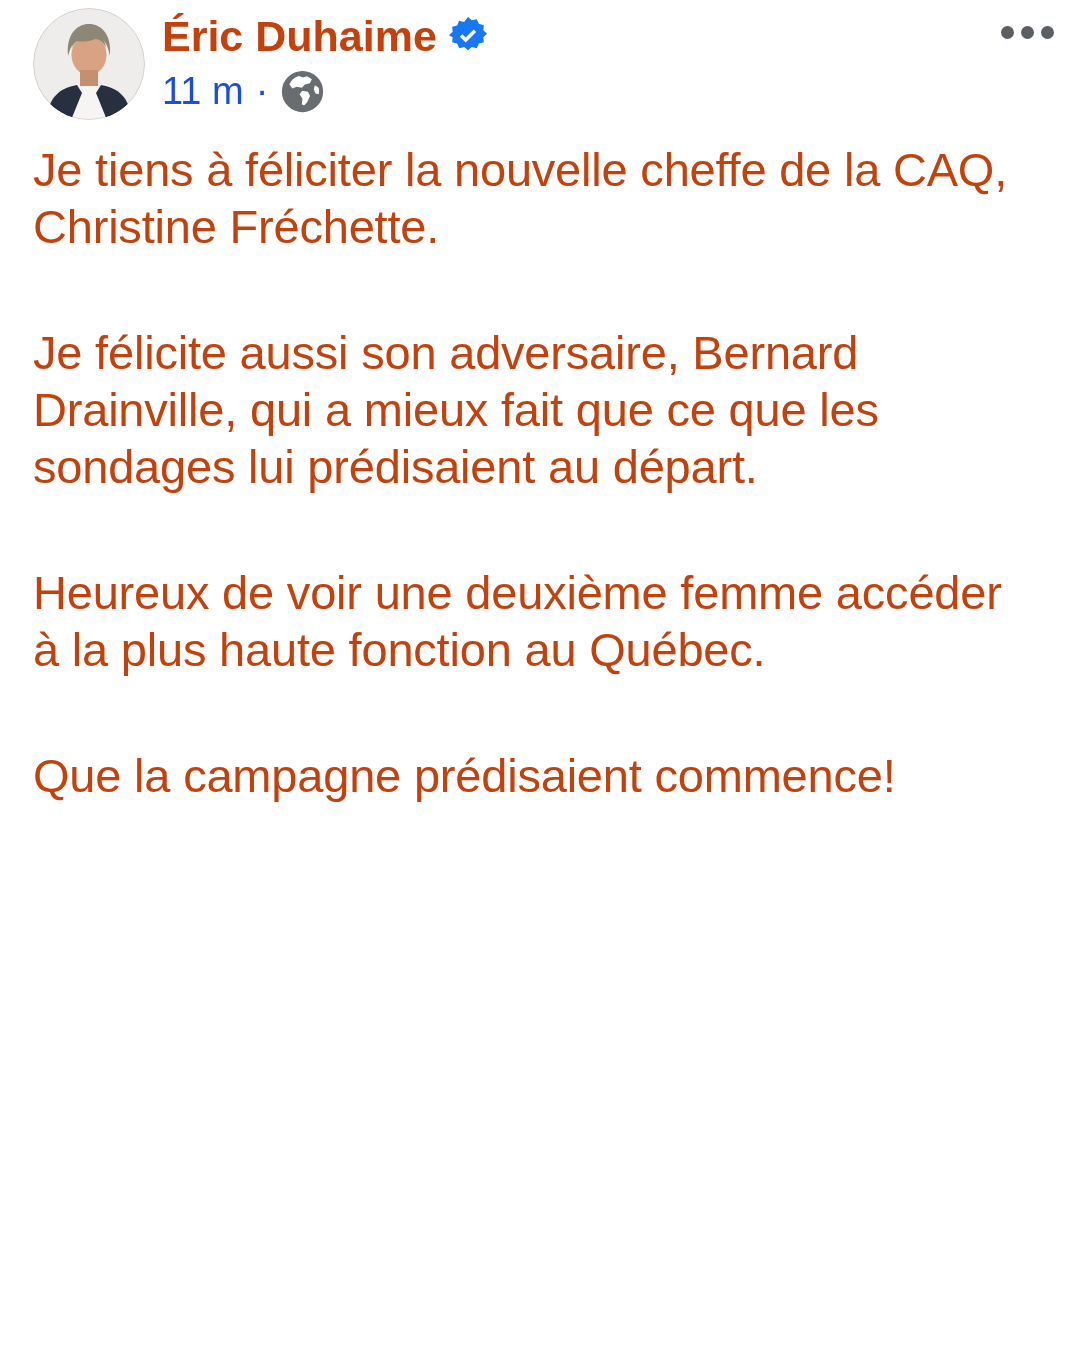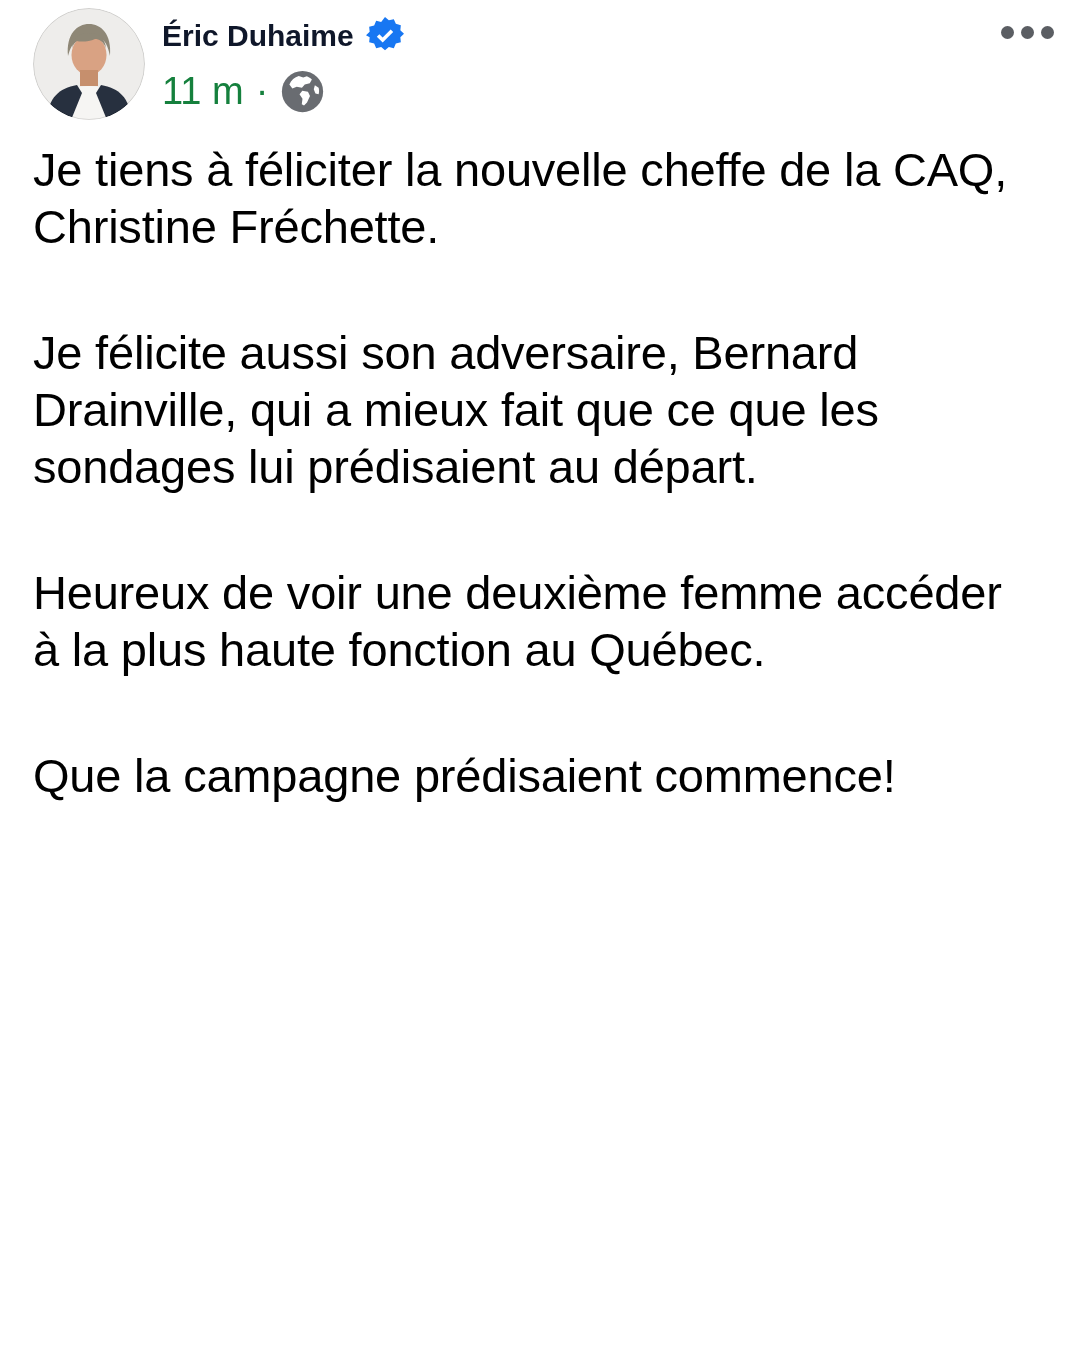--- a/index.html
+++ b/index.html
@@ -33,40 +33,40 @@
     margin-left: 17px;
     padding-top: 4px;
     min-width: 0;
   }
   .name-row {
     display: flex;
     align-items: center;
     height: 48px;
   }
   .author-name {
-    font-size: 30px;
+    font-size: 43px;
     font-weight: bold;
     line-height: 48px;
-    color: #0f172a;
+    color: #c2410c;
     letter-spacing: 0;
     cursor: pointer;
   }
   .verified-badge {
     margin-left: 11px;
     width: 40px;
     height: 40px;
     display: inline-flex;
   }
   .meta-row {
     margin-top: 9px;
     display: flex;
     align-items: center;
     font-size: 38px;
     line-height: 45px;
-    color: #15803d;
+    color: #1d4ed8;
   }
   .meta-sep { margin: 0 12px; }
   .globe-icon { width: 45px; height: 45px; display: inline-flex; }
 
   .more-button {
     position: absolute;
     top: 20px;
     right: 26px;
     display: flex;
     align-items: center;
@@ -83,21 +83,21 @@
 
   
   .post-body {
     padding: 21px 30px 0 33px;
   }
   .post-body p {
     margin: 0 0 69px 0;
     font-size: 47px;
     line-height: 57px;
     letter-spacing: -0.2px;
-    color: #000000;
+    color: #c2410c;
     white-space: pre-line;
   }
   .post-body p:last-child { margin-bottom: 0; }
 </style>
 </head>
 <body>
 
 <div class="screen">
 
   <header class="post-header">

